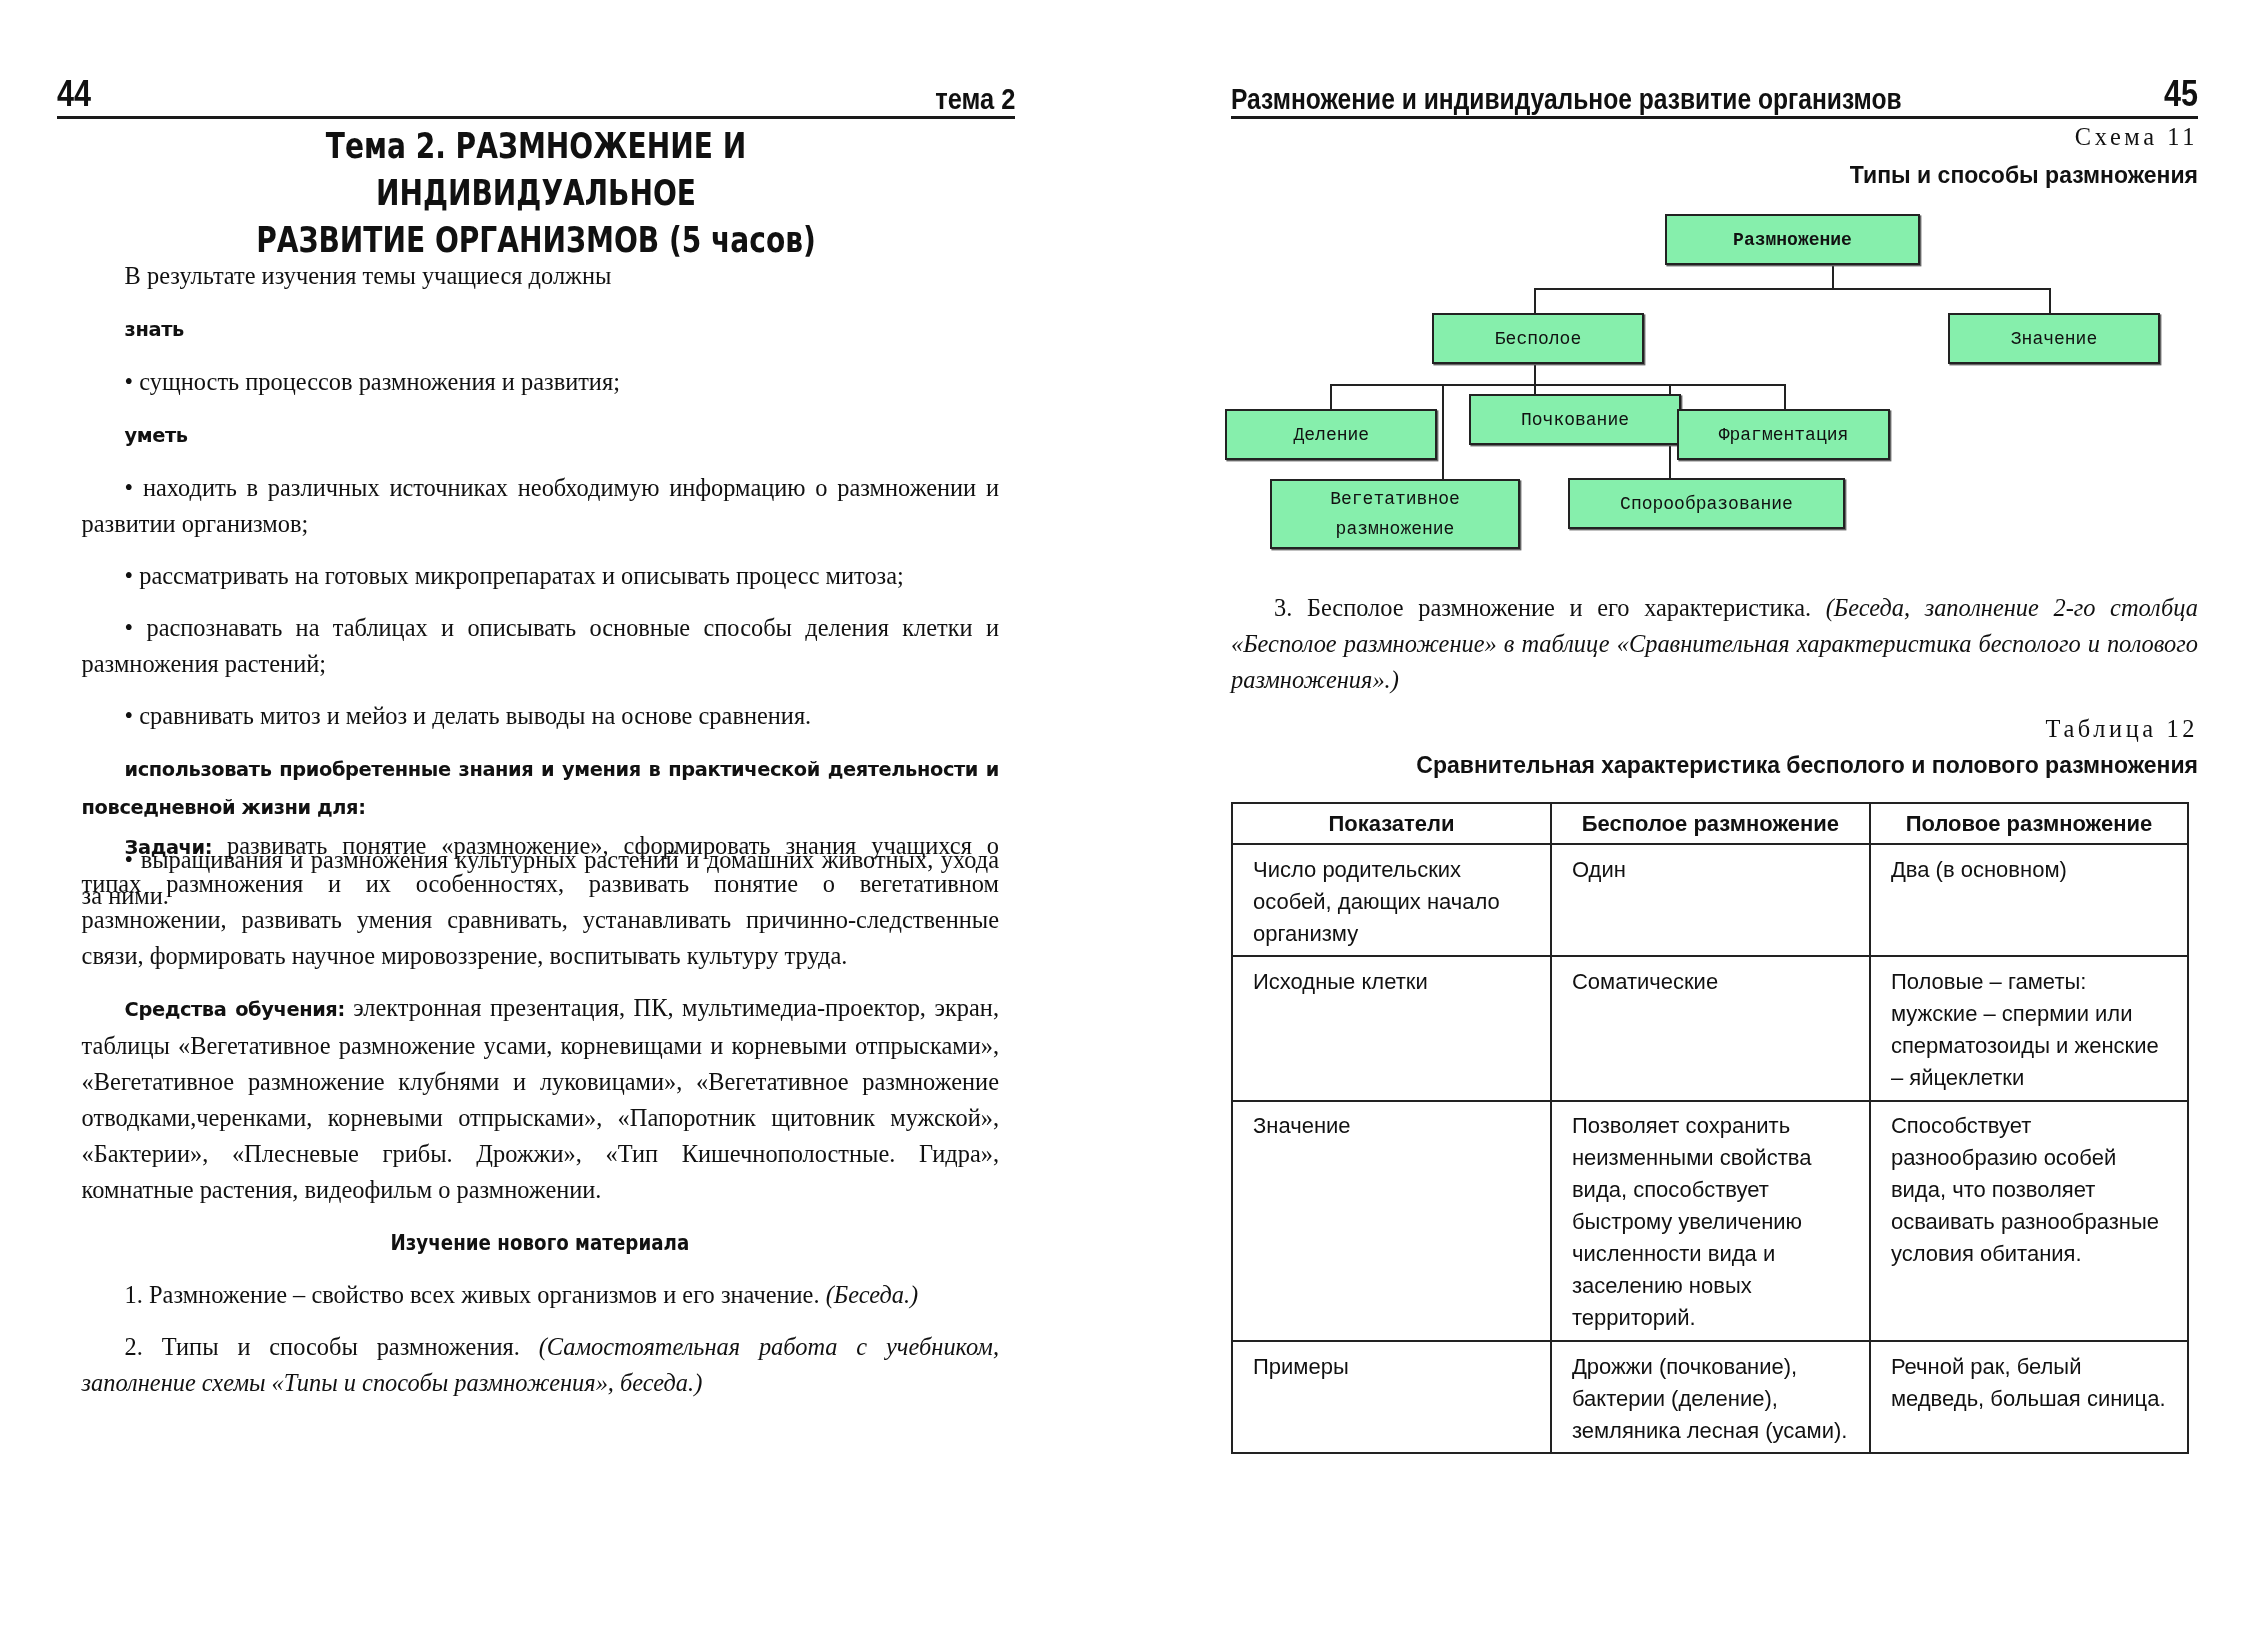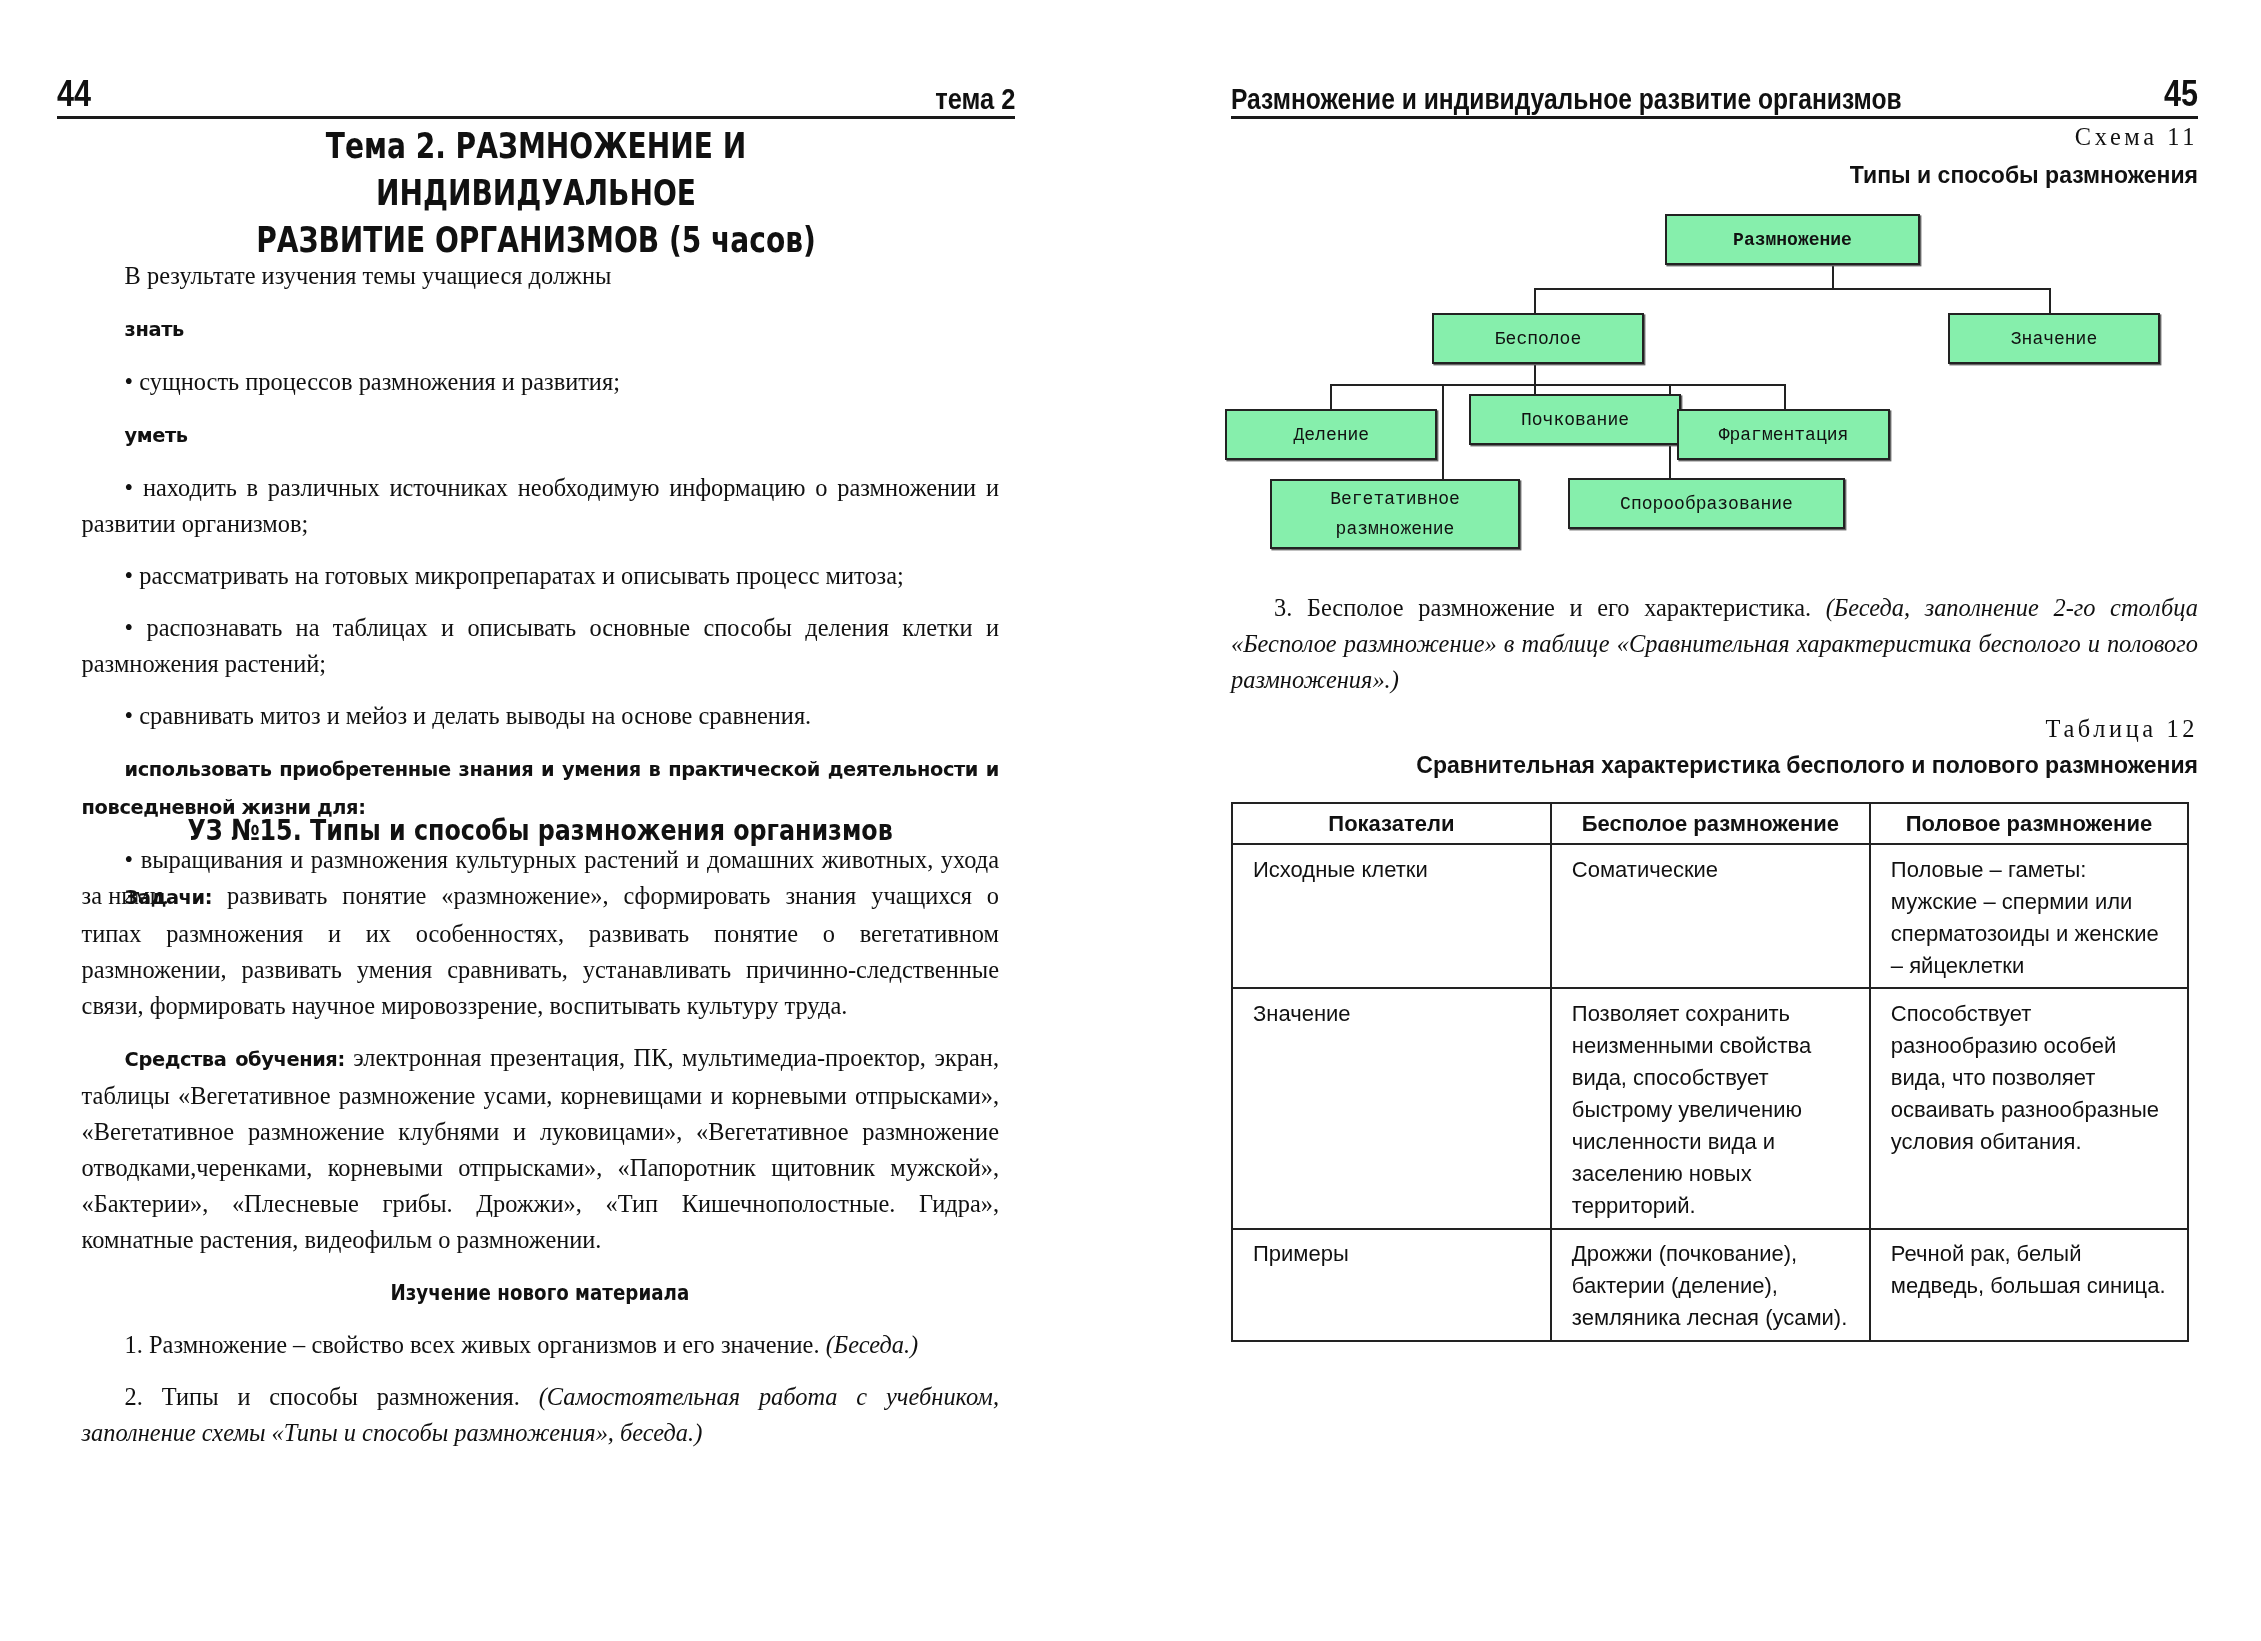--- a/index.html
+++ b/index.html
@@ -57,21 +57,20 @@
     <p class="ind"><span class="b">уметь</span></p>
     <p class="ind">• находить в различных источниках необходимую информацию о размножении и развитии организмов;</p>
     <p class="ind">• рассматривать на готовых микропрепаратах и описывать процесс митоза;</p>
     <p class="ind">• распознавать на таблицах и описывать основные способы деления клетки и размножения растений;</p>
     <p class="ind">• сравнивать митоз и мейоз и делать выводы на основе сравнения.</p>
     <p class="ind" style="text-align:justify;"><span class="b">использовать приобретенные знания и умения в практической деятельности и повседневной жизни для:</span></p>
     <p class="ind">• выращивания и размножения культурных растений и домашних животных, ухода за ними.</p>
   </div>
 
   <div class="body" style="top:812px;">
-    <div class="h2" style="margin-bottom:30px;"><span>УЗ №15. Типы и способы размножения организмов</span></div>
     <p class="ind"><span class="b">Задачи:</span><span> развивать понятие «размножение», сформировать знания учащихся о типах размножения и их особенностях, развивать понятие о вегетативном размножении, развивать умения сравнивать, устанавливать причинно-следственные связи, формировать научное мировоззрение, воспитывать культуру труда.</span></p>
     <p class="ind"><span class="b">Средства обучения:</span><span> электронная презентация, ПК, мультимедиа-проектор, экран, таблицы «Вегетативное размножение усами, корневищами и корневыми отпрысками», «Вегетативное размножение клубнями и луковицами», «Вегетативное размножение отводками,черенками, корневыми отпрысками», «Папоротник щитовник мужской», «Бактерии», «Плесневые грибы. Дрожжи», «Тип Кишечнополостные. Гидра», комнатные растения, видеофильм о размножении.</span></p>
     <div class="h3" style="margin-top:17px;margin-bottom:4.3px;"><span>Изучение нового материала</span></div>
     <p class="ind"><span>1. Размножение – свойство всех живых организмов и его значение. </span><i>(Беседа.)</i></p>
     <p class="ind"><span>2. Типы и способы размножения. </span><i>(Самостоятельная работа с учебником, заполнение схемы «Типы и способы размножения», беседа.)</i></p>
   </div>
 </div>
 
 <div class="page" id="right">
   <div class="hdr">
@@ -118,20 +117,25 @@
         <col style="width:320px">
         <col style="width:319px">
       </colgroup>
     <tbody>
         <tr>
       <th>Показатели</th>
       <th>Бесполое размножение</th>
       <th>Половое размножение</th>
     </tr>
     <tr>
+      <td>Число родительских особей, дающих начало организму</td>
+      <td>Один</td>
+      <td>Два (в основном)</td>
+    </tr>
+    <tr>
       <td>Исходные клетки</td>
       <td>Соматические</td>
       <td>Половые – гаметы: мужские – спермии или сперматозоиды и женские – яйцеклетки</td>
     </tr>
     <tr>
       <td>Значение</td>
       <td>Позволяет сохранить неизменными свойства вида, способствует быстрому увеличению численности вида и заселению новых территорий.</td>
       <td>Способствует разнообразию особей вида, что позволяет осваивать разнообразные условия обитания.</td>
     </tr>
     <tr>

